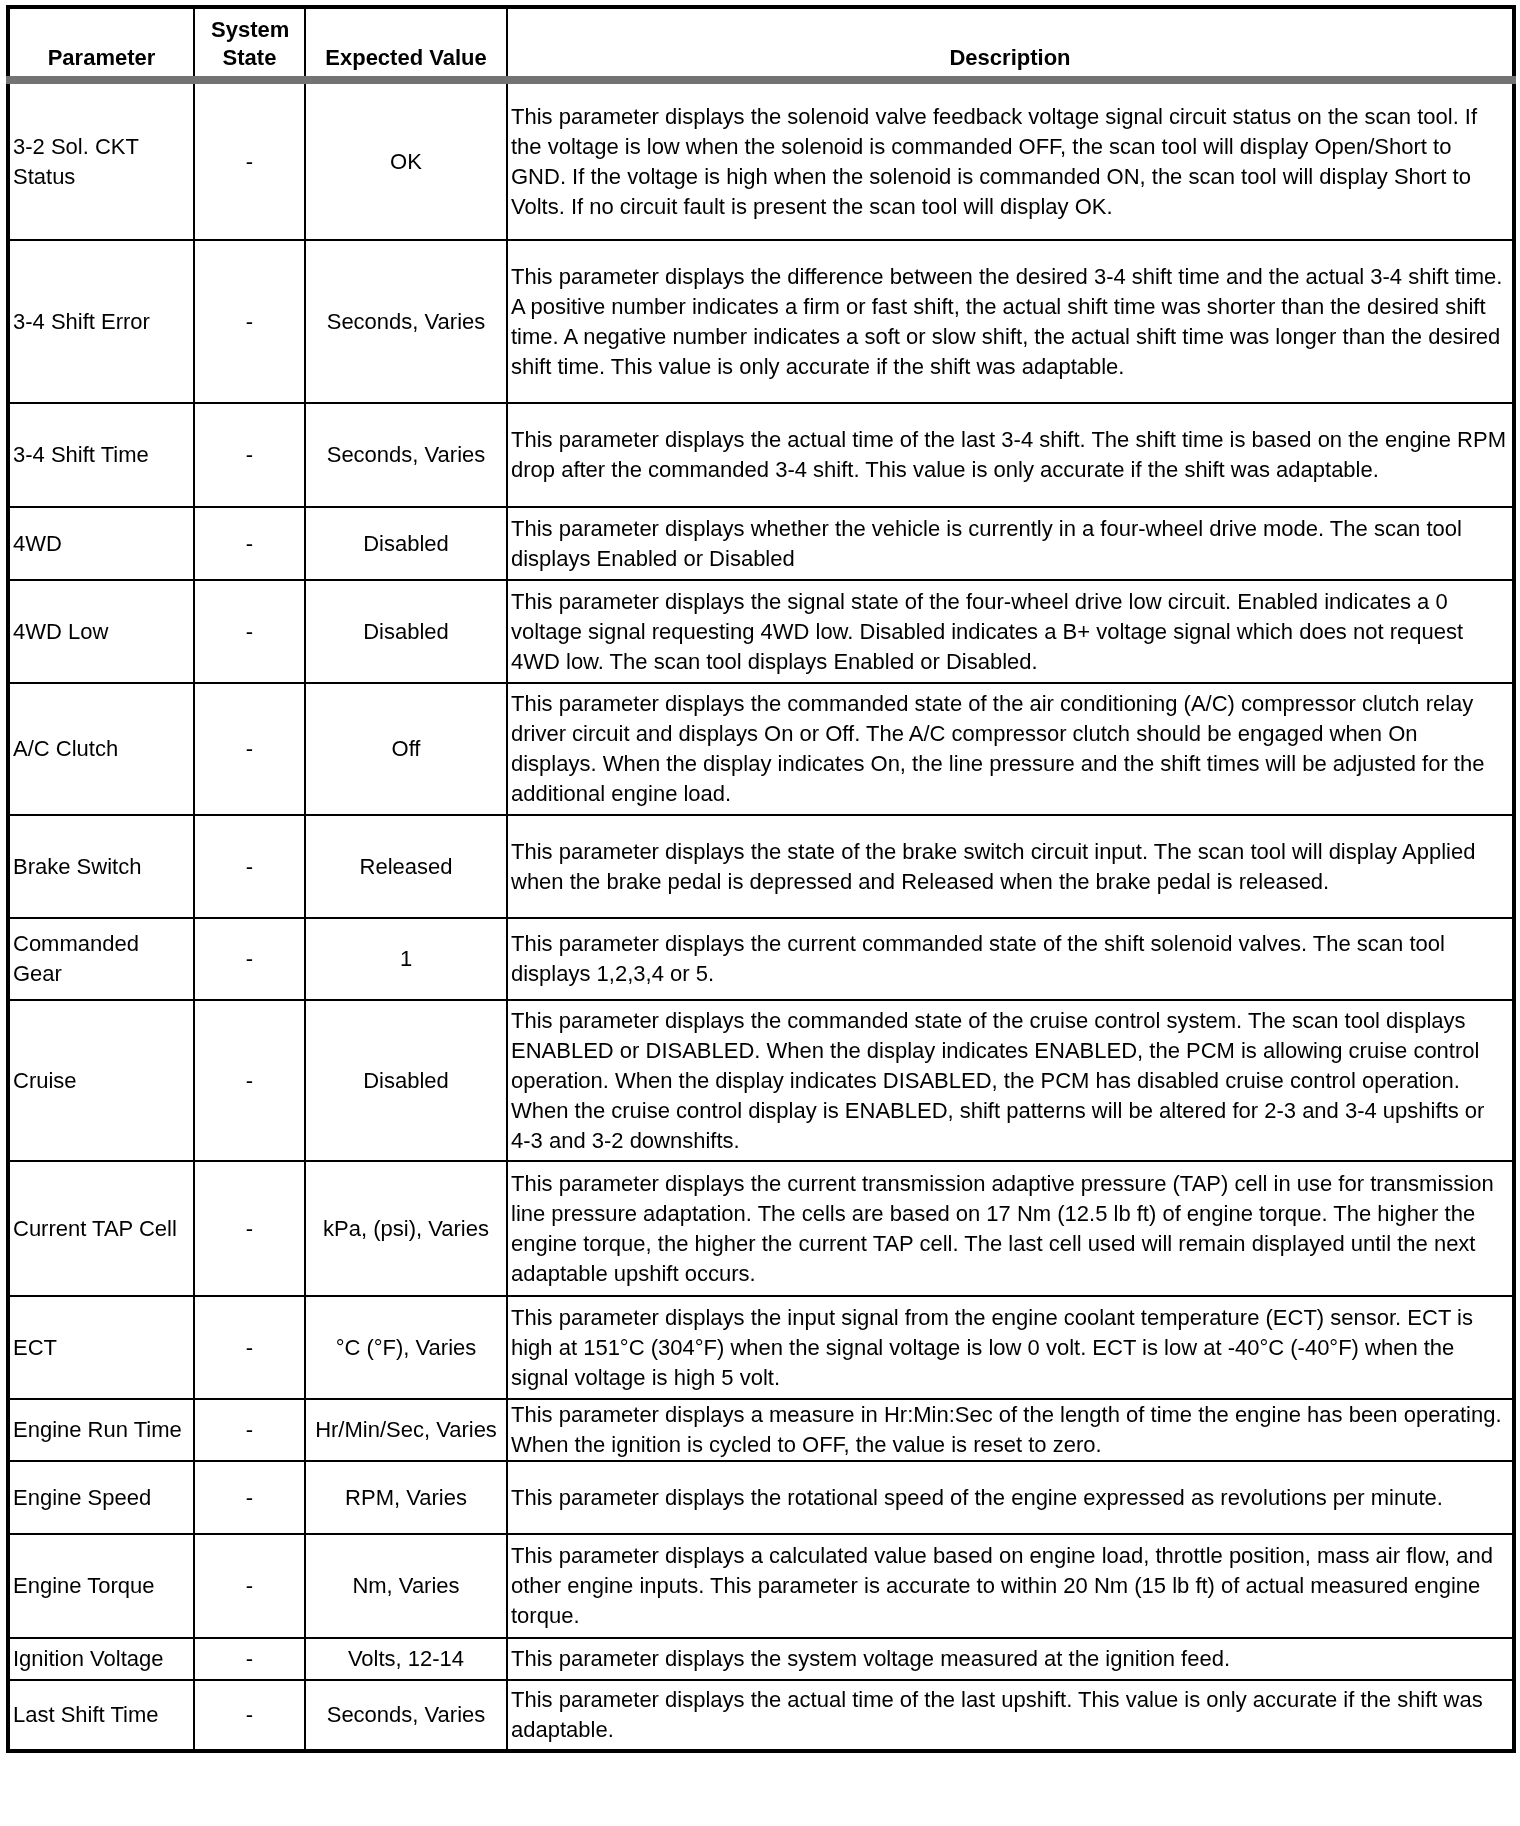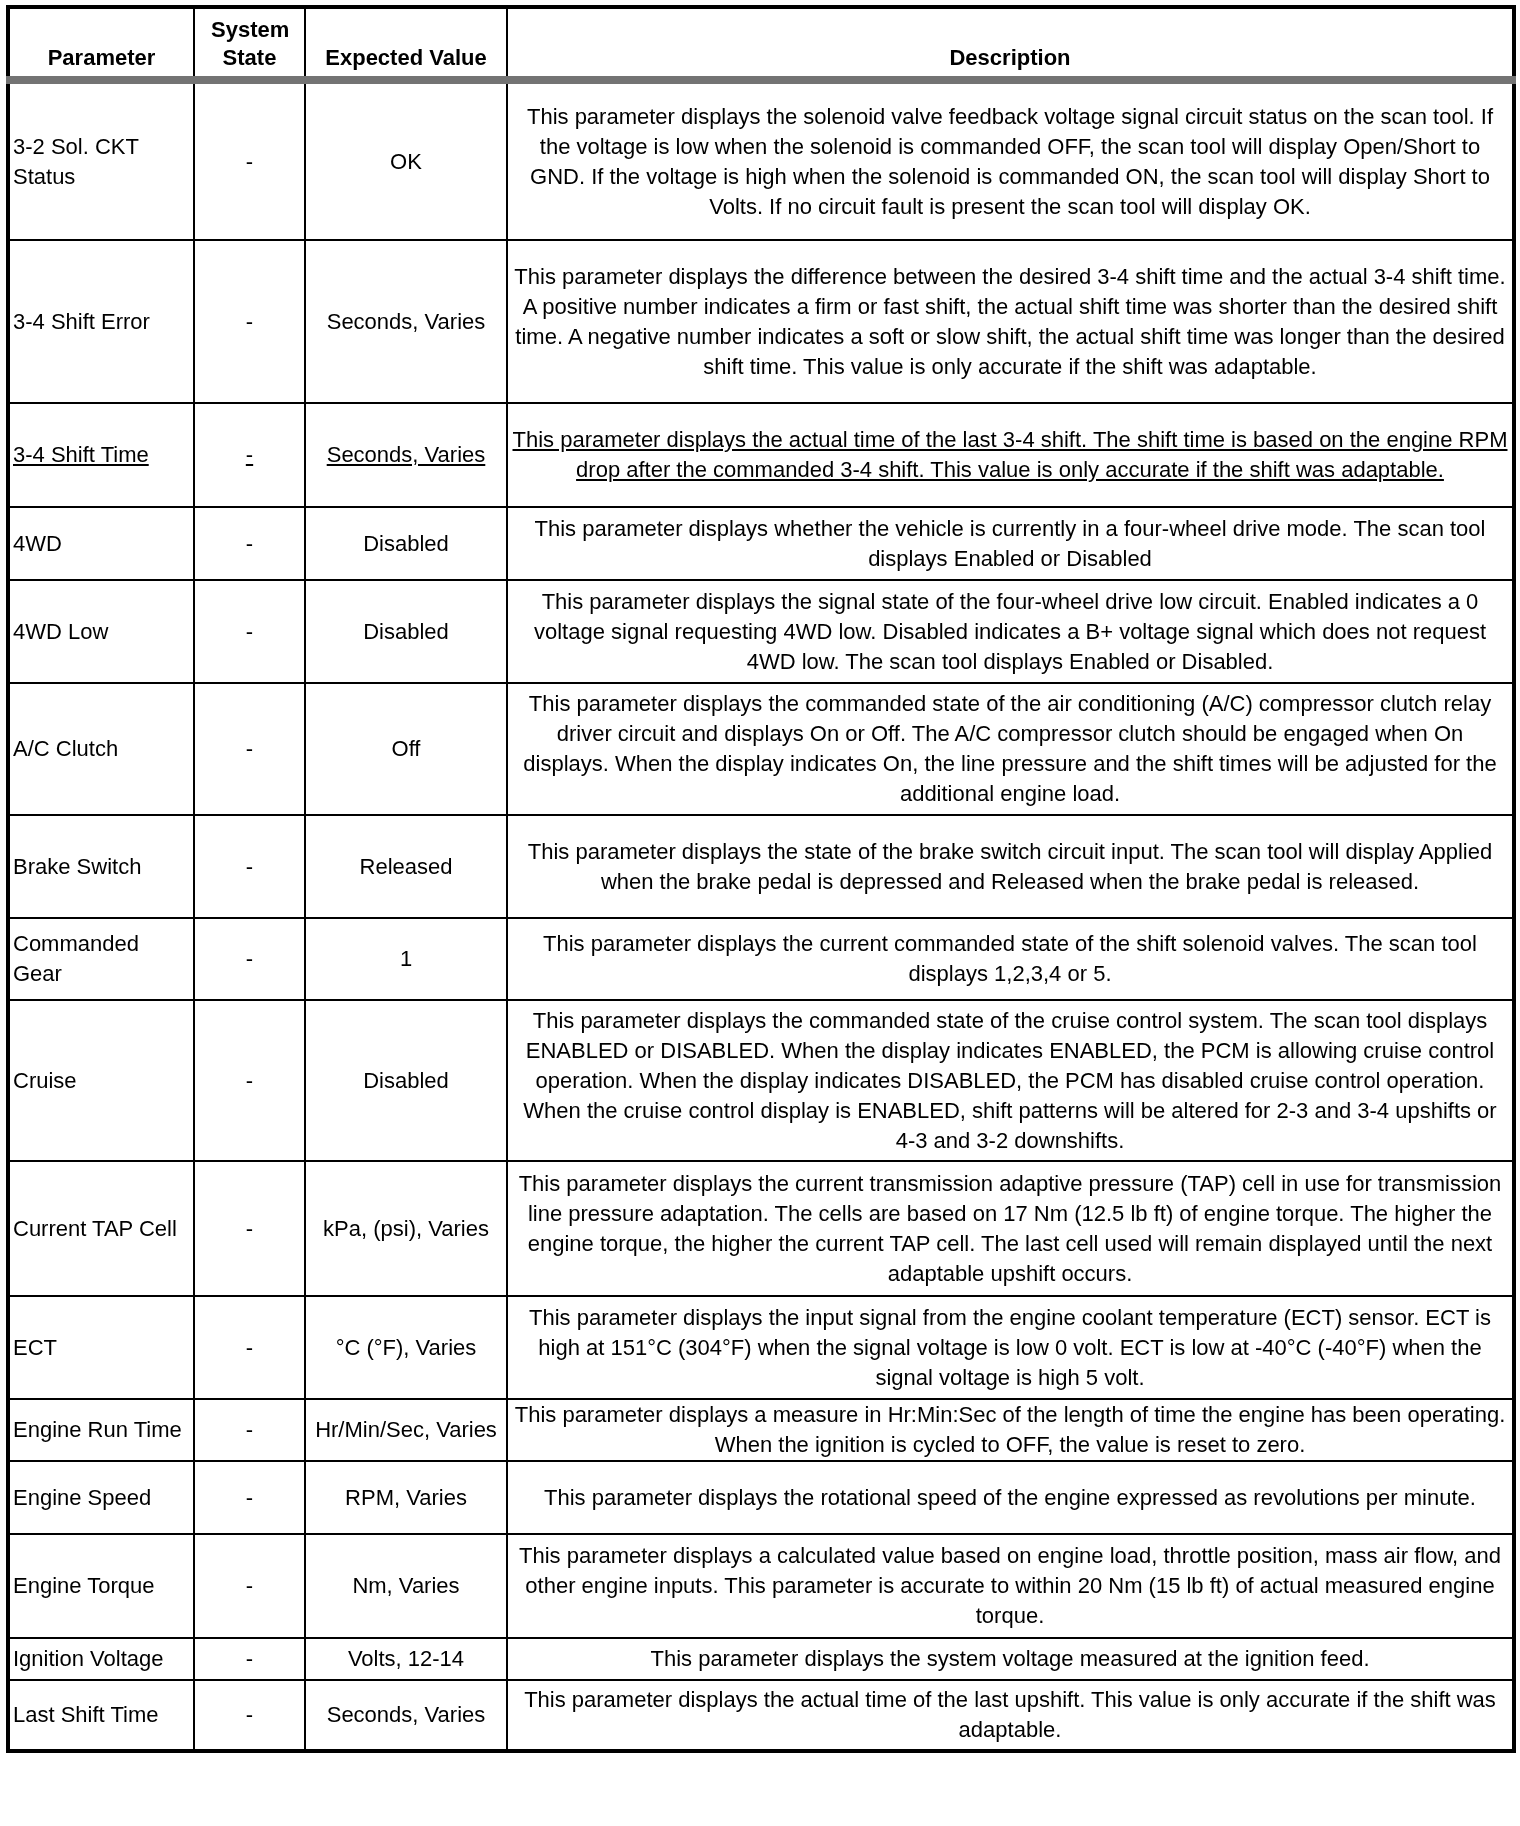--- a/index.html
+++ b/index.html
@@ -20,21 +20,21 @@
     font-weight: bold; text-align: center; vertical-align: bottom;
     padding-bottom: 4px; border-bottom: 8px solid #737373; line-height: 28px;
   }
   col.c-param { width: 186px; }
   col.c-state { width: 111px; }
   col.c-exp { width: 202px; }
   col.c-desc { width: 1007px; }
   td.param { text-align: left; }
   td.state { text-align: center; }
   td.expected { text-align: center; }
-  td.desc { text-align: center; padding-left: 4px; }
+  td.desc { text-align: left; padding-left: 4px; }
 </style>
 </head>
 <body>
 
 <table class="param-table">
   <colgroup>
     <col class="c-param">
       <col class="c-state">
       <col class="c-exp">
       <col class="c-desc">
@@ -53,21 +53,21 @@
         <td class="state">-</td>
         <td class="expected">OK</td>
         <td class="desc">This parameter displays the solenoid valve feedback voltage signal circuit status on the scan tool. If the voltage is low when the solenoid is commanded OFF, the scan tool will display Open/Short to GND. If the voltage is high when the solenoid is commanded ON, the scan tool will display Short to Volts. If no circuit fault is present the scan tool will display OK.</td>
       </tr>
       <tr style="height: 163px;">
         <td class="param">3-4 Shift Error</td>
         <td class="state">-</td>
         <td class="expected">Seconds, Varies</td>
         <td class="desc">This parameter displays the difference between the desired 3-4 shift time and the actual 3-4 shift time. A positive number indicates a firm or fast shift, the actual shift time was shorter than the desired shift time. A negative number indicates a soft or slow shift, the actual shift time was longer than the desired shift time. This value is only accurate if the shift was adaptable.</td>
       </tr>
-      <tr style="height: 104px; text-decoration: underline;">
+      <tr style="height: 104px;">
         <td class="param">3-4 Shift Time</td>
         <td class="state">-</td>
         <td class="expected">Seconds, Varies</td>
         <td class="desc">This parameter displays the actual time of the last 3-4 shift. The shift time is based on the engine RPM drop after the commanded 3-4 shift. This value is only accurate if the shift was adaptable.</td>
       </tr>
       <tr style="height: 73px;">
         <td class="param">4WD</td>
         <td class="state">-</td>
         <td class="expected">Disabled</td>
         <td class="desc">This parameter displays whether the vehicle is currently in a four-wheel drive mode. The scan tool displays Enabled or Disabled</td>

